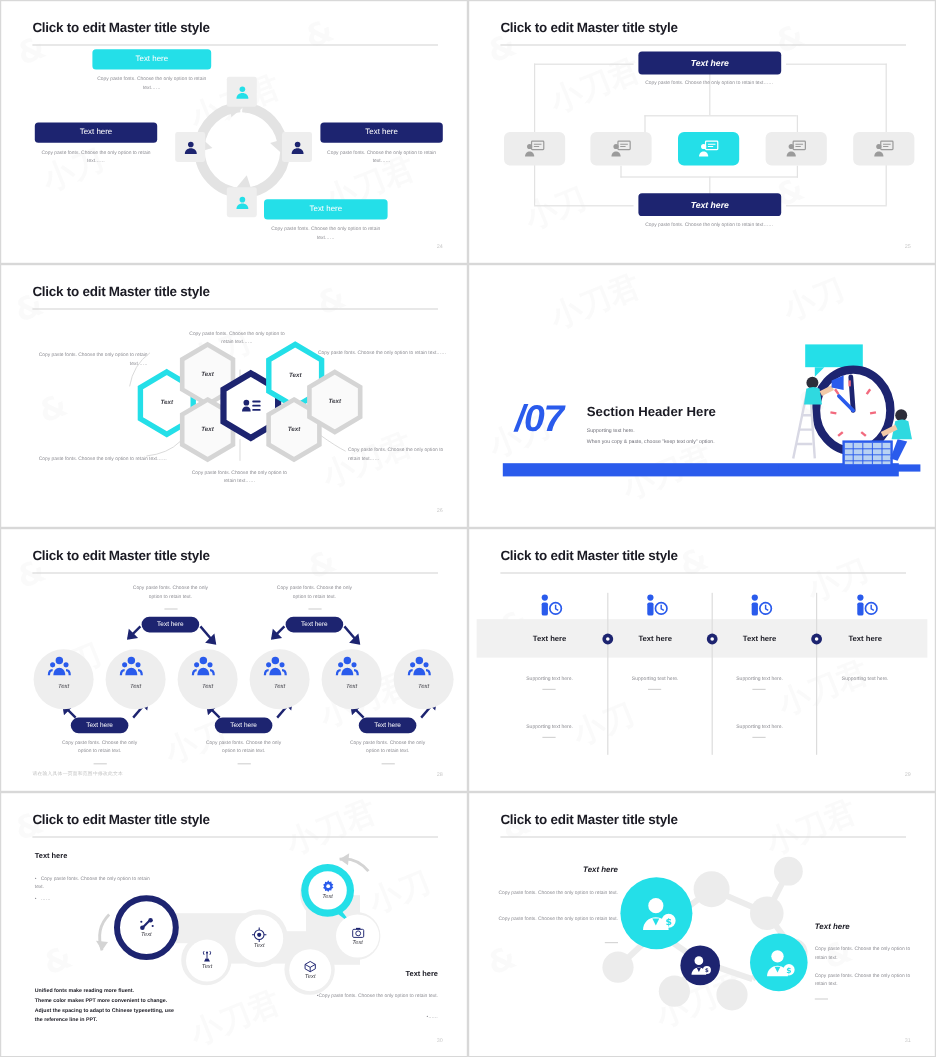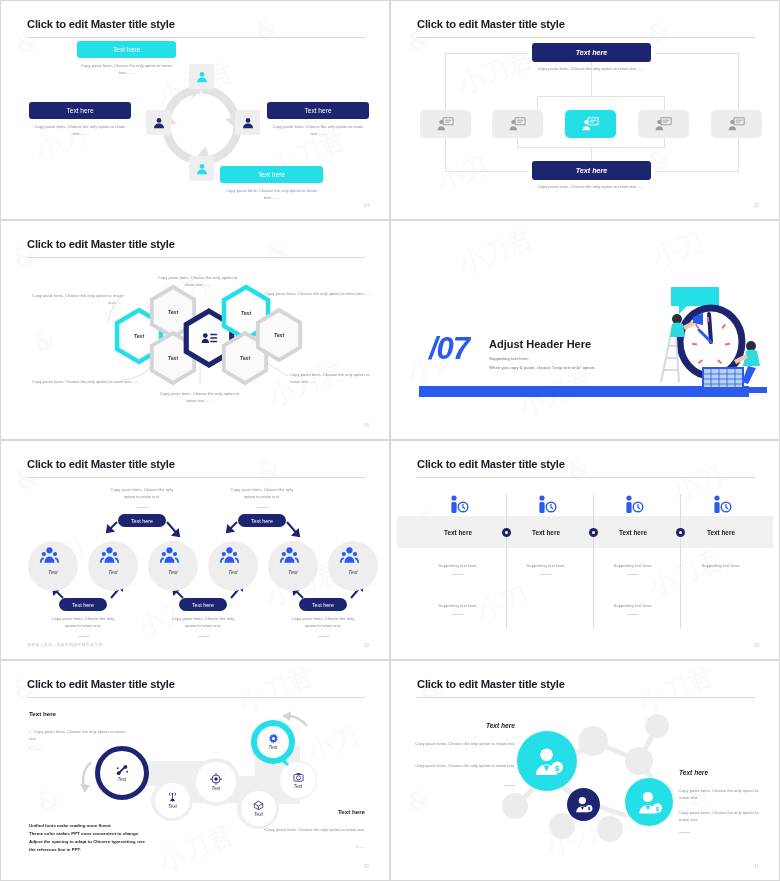--- a/index.html
+++ b/index.html
@@ -445,21 +445,21 @@
     <div class="slide-inner">
       <div class="wm">
         <span style="left:60px;top:8px;">小刀君</span>
         <span style="left:255px;top:6px;">小刀</span>
         <span style="left:10px;top:120px;">小刀</span>
         <span style="left:120px;top:150px;">小刀君</span>
         <span style="left:268px;top:95px;">&amp;</span>
       </div>
 
       <div class="s4-num">/07</div>
-      <div class="s4-h">Adjust Header Here</div>
+      <div class="s4-h">Section Header Here</div>
       <div class="s4-sub1">Supporting text here.</div>
       <div class="s4-sub2">When you copy &amp; paste, choose "keep text only" option.</div>
       <div class="s4-bar"></div>
 
       <svg style="position:absolute;right:6px;top:58px;width:118px;height:112px;" viewBox="0 0 118 112">
 
         <rect x="22" y="3" width="48" height="19" fill="#24dfe8"></rect>
         <polygon points="30,22 38,22 30,30" fill="#24dfe8"></polygon>
 
         <ellipse cx="62" cy="58" rx="31" ry="34" fill="none" stroke="#1d2470" stroke-width="7"></ellipse>

